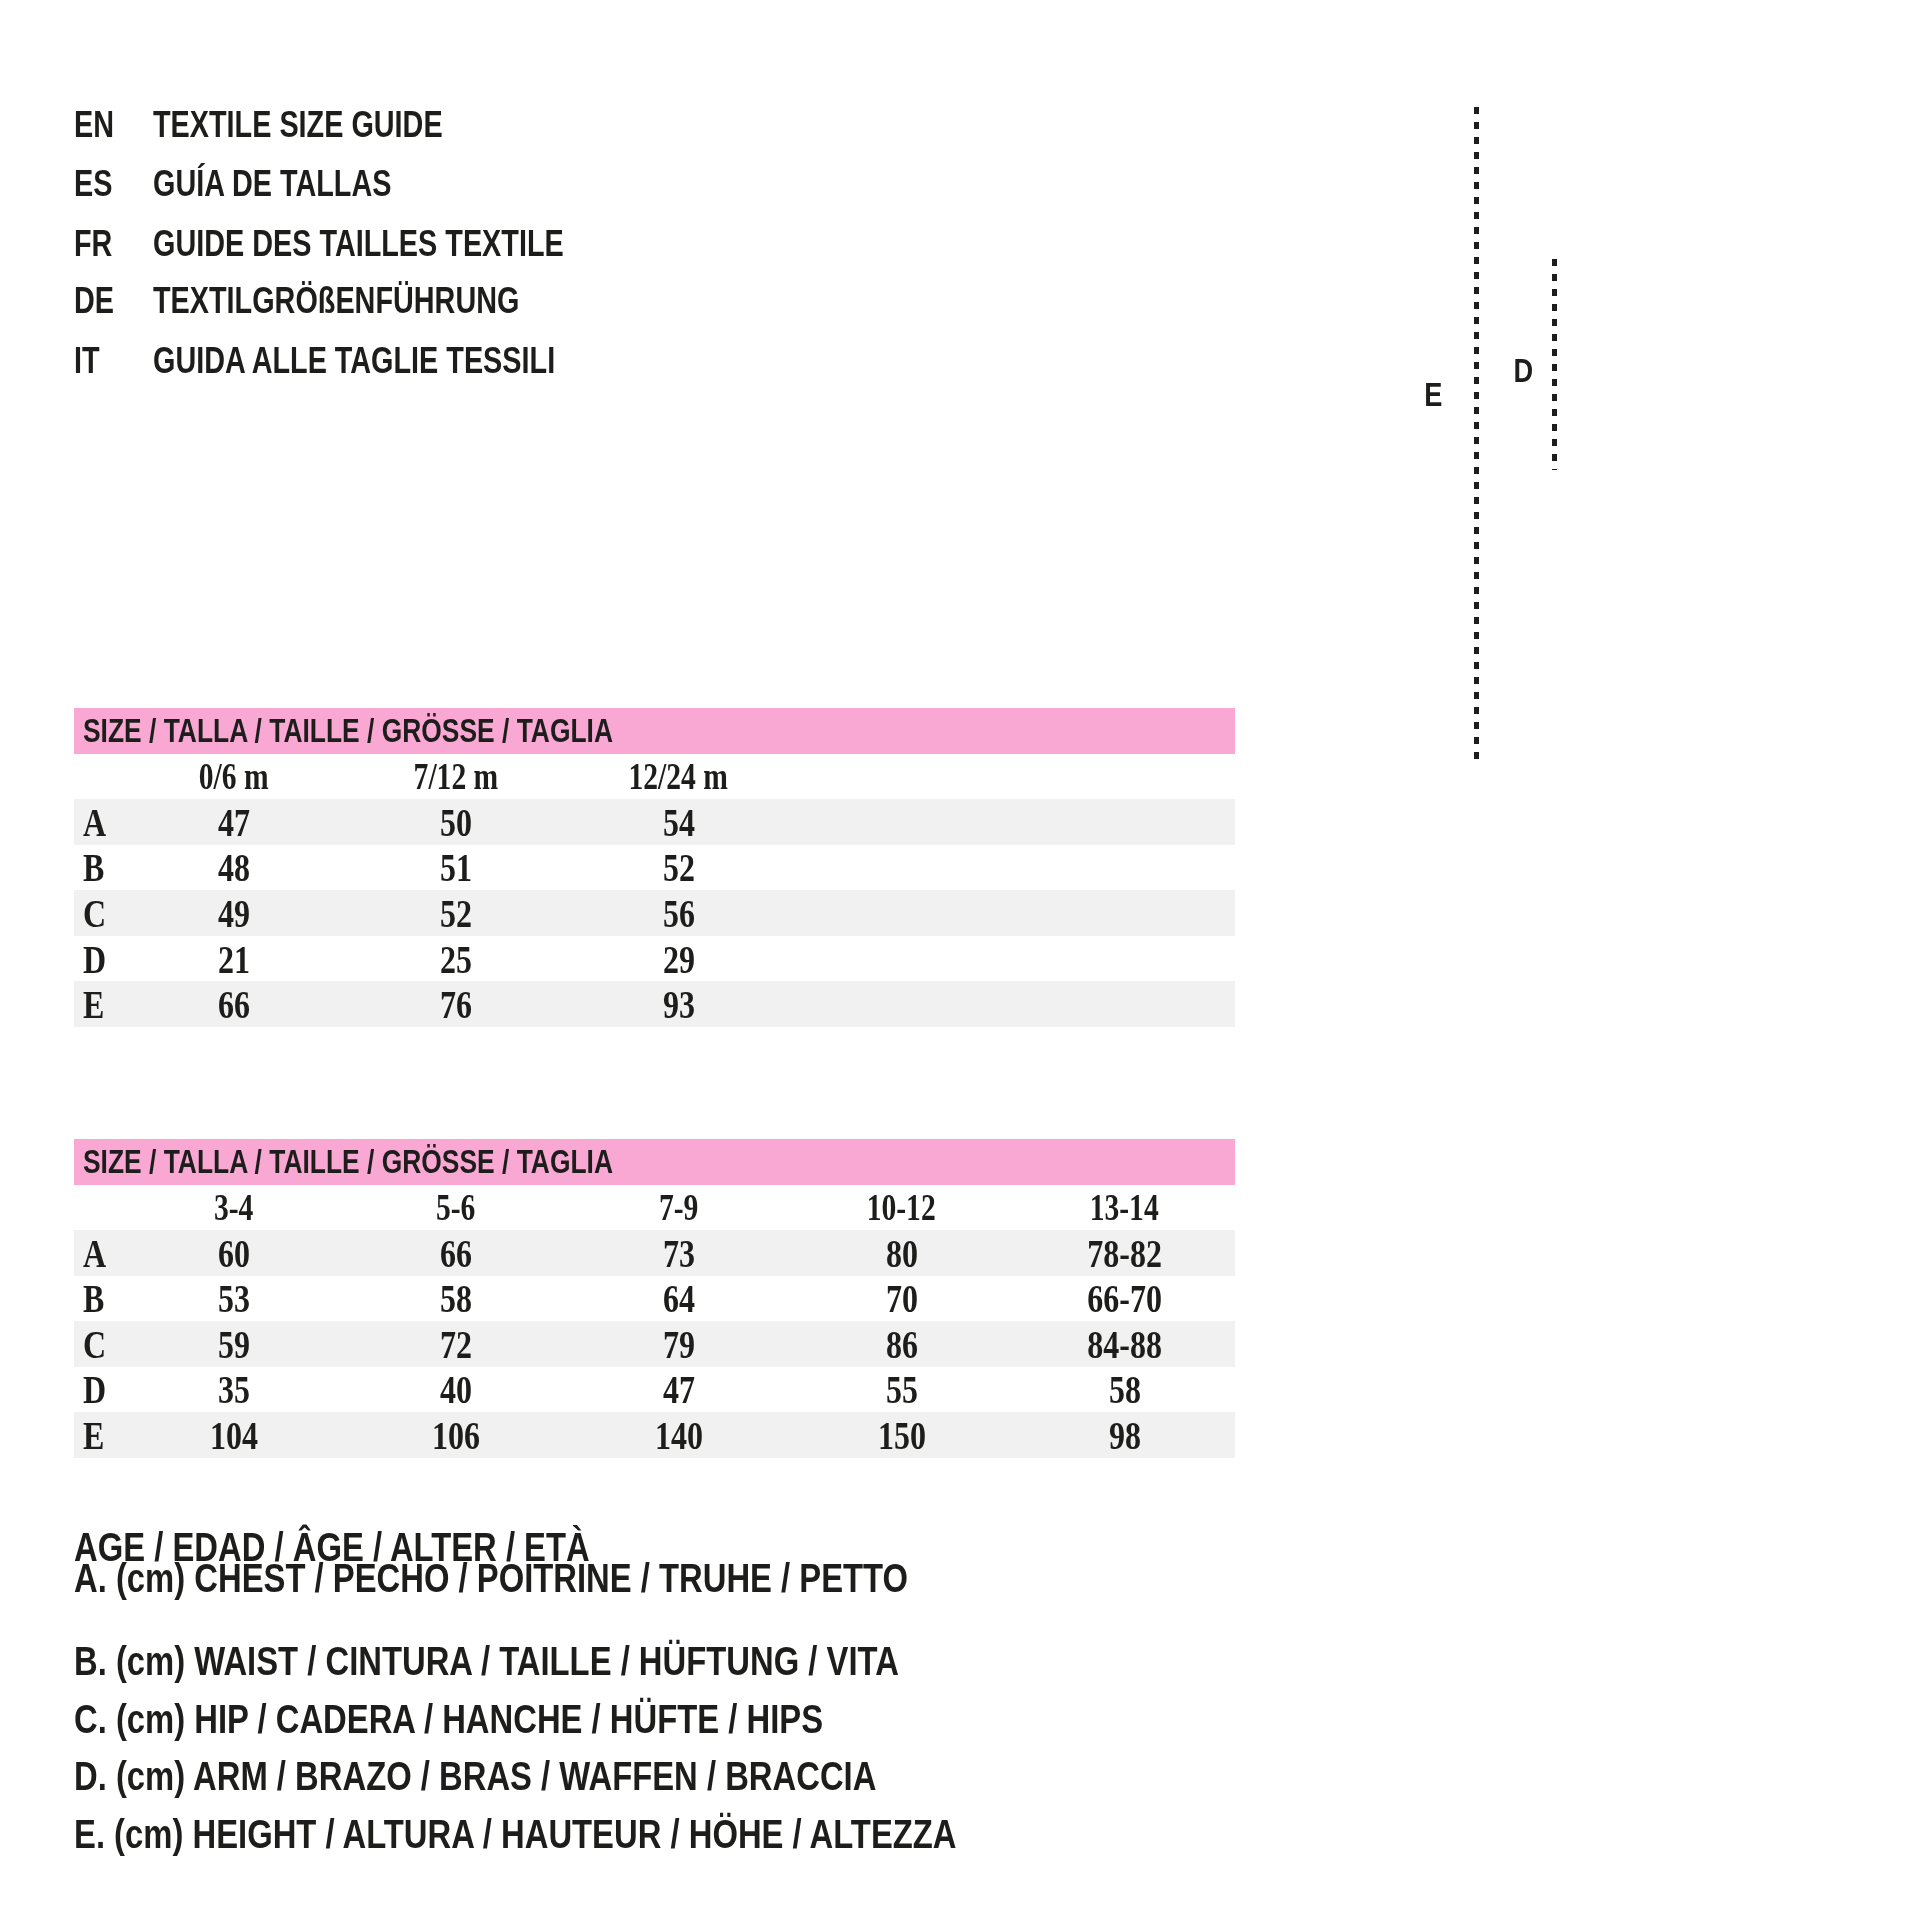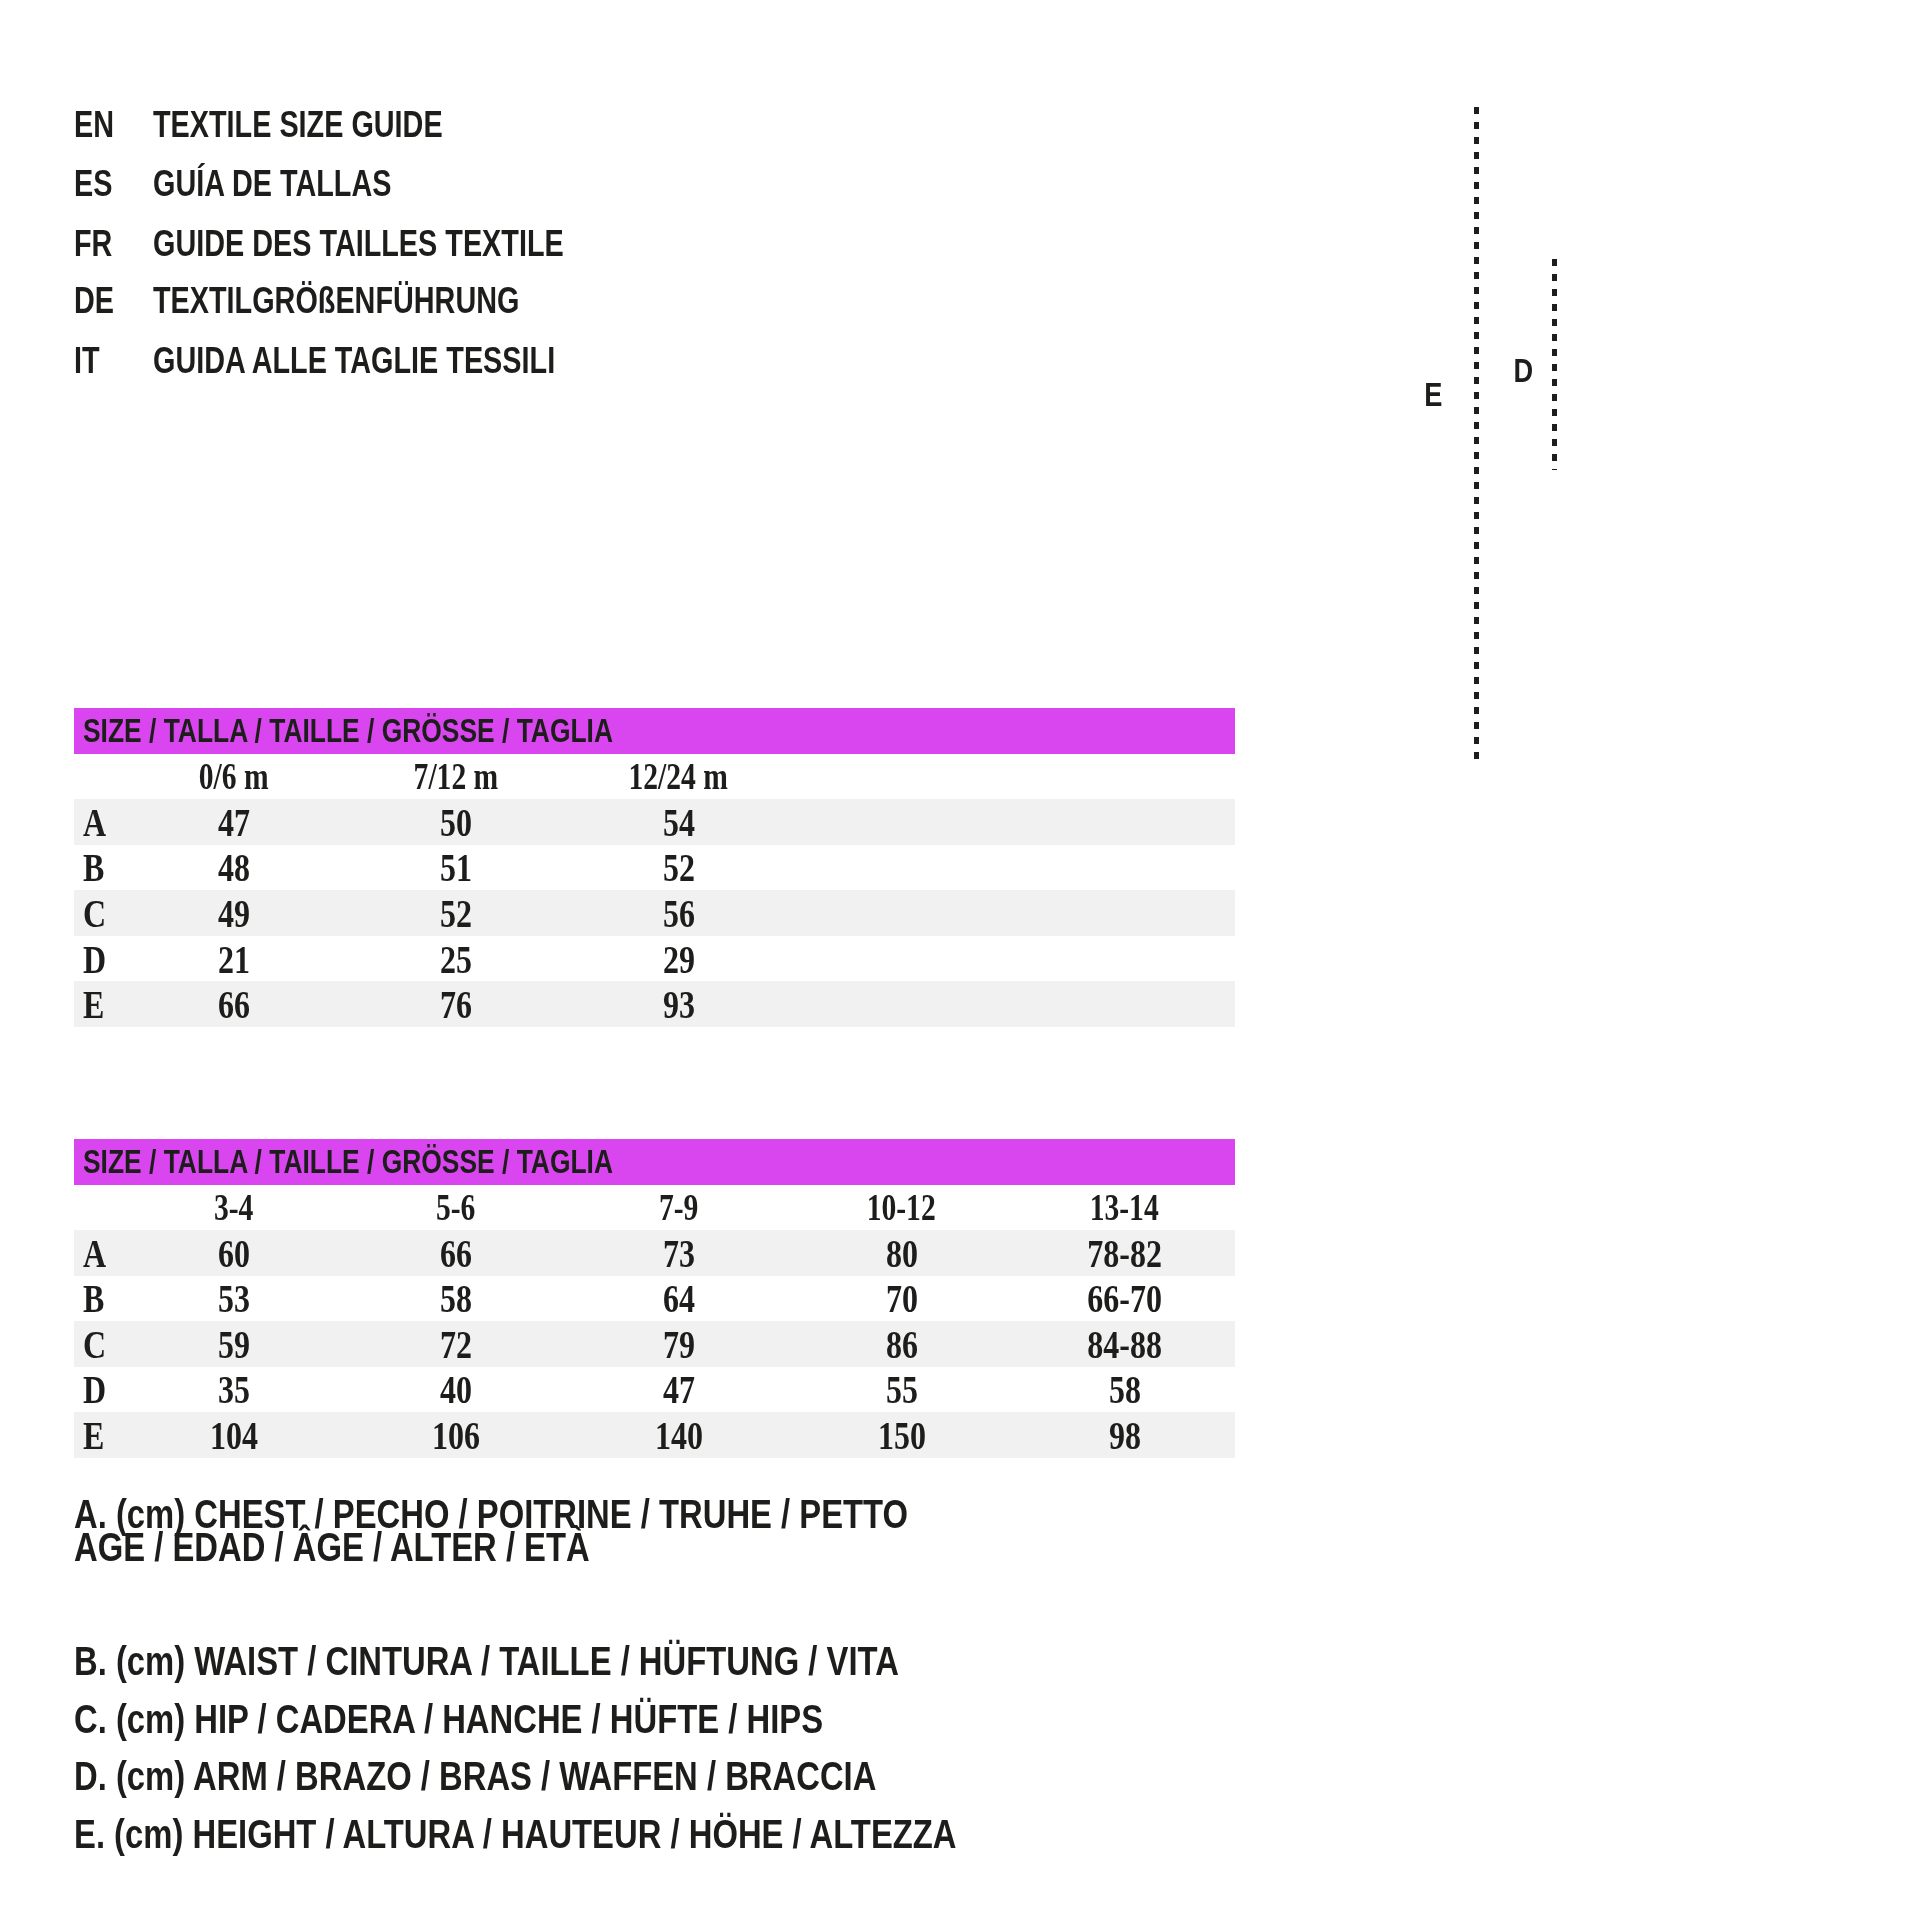--- a/index.html
+++ b/index.html
@@ -9,21 +9,21 @@
   .cond-c{display:inline-block;transform:scaleX(0.8);transform-origin:50% 50%;white-space:nowrap;}
   .abs{position:absolute;}
   
   .lang-row{position:absolute;left:74px;height:44px;display:flex;align-items:center;
             font-size:36px;font-weight:700;}
   .lang-code{position:absolute;left:0;}
   .lang-label{position:absolute;left:79px;}
   
   .sec-head{position:absolute;left:74px;font-size:38px;font-weight:700;line-height:40px;}
   
-  .tbl-bar{position:absolute;left:74px;width:1161px;height:46px;background:#d946ef;
+  .tbl-bar{position:absolute;left:74px;width:1161px;height:46px;background:#f9a8d4;
            display:flex;align-items:center;font-size:33px;font-weight:700;}
   .tbl-bar .bar-txt{margin-left:9px;}
   .tbl-row{position:absolute;left:74px;width:1161px;height:46px;font-family:Liberation Serif, serif;}
   .tbl-row.stripe{background:#f1f1f1;}
   .row-label{position:absolute;left:9px;top:0;height:46px;display:flex;align-items:center;
              font-size:40px;font-weight:700;}
   .col{position:absolute;top:0;width:223px;height:46px;display:flex;align-items:center;
        justify-content:center;font-size:40px;font-weight:700;}
   .szcol{font-size:37px;}
   .c1{left:48px;} .c2{left:270px;} .c3{left:493px;} .c4{left:716px;} .c5{left:939px;}
@@ -319,21 +319,21 @@
           <span class="cond-c">150</span>
         </div>
       <div class="col c5">
           <span class="cond-c">98</span>
         </div>
     </div>
   </div>
 
   <div>
     <div class="legend-line" style="top:1525px;"><span class="cond">AGE / EDAD / ÂGE / ALTER / ETÀ</span></div>
-    <div class="legend-line" style="top:1492px;"><span class="cond">A. (cm) CHEST / PECHO / POITRINE / TRUHE / PETTO</span></div>
+    <div class="legend-line" style="top:1556px;"><span class="cond">A. (cm) CHEST / PECHO / POITRINE / TRUHE / PETTO</span></div>
     <div class="legend-line" style="top:1639px;"><span class="cond">B. (cm) WAIST / CINTURA / TAILLE / HÜFTUNG / VITA</span></div>
     <div class="legend-line" style="top:1697px;"><span class="cond">C. (cm) HIP / CADERA / HANCHE / HÜFTE / HIPS</span></div>
     <div class="legend-line" style="top:1754px;"><span class="cond">D. (cm) ARM / BRAZO / BRAS / WAFFEN / BRACCIA</span></div>
     <div class="legend-line" style="top:1812px;"><span class="cond">E. (cm) HEIGHT / ALTURA / HAUTEUR / HÖHE / ALTEZZA</span></div>
   </div>
 
 </div>
 
 
 </body></html>

